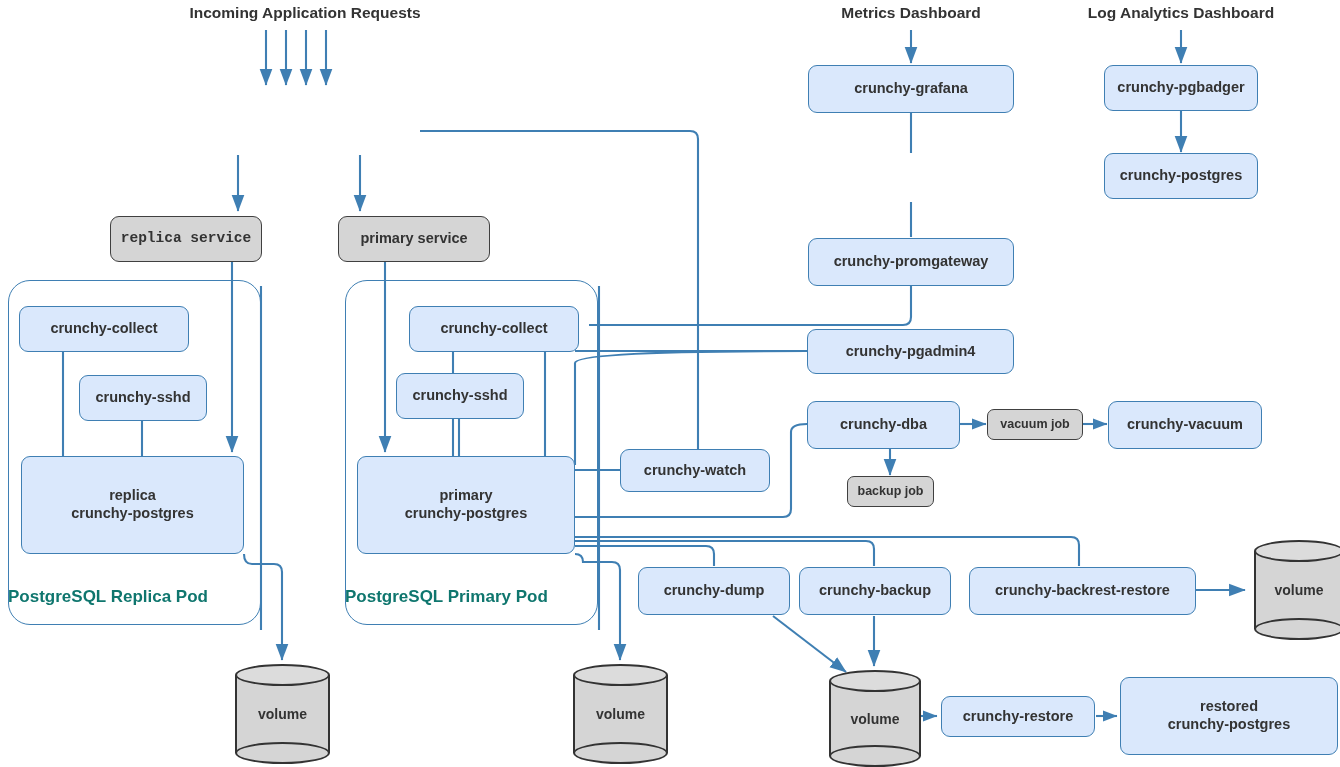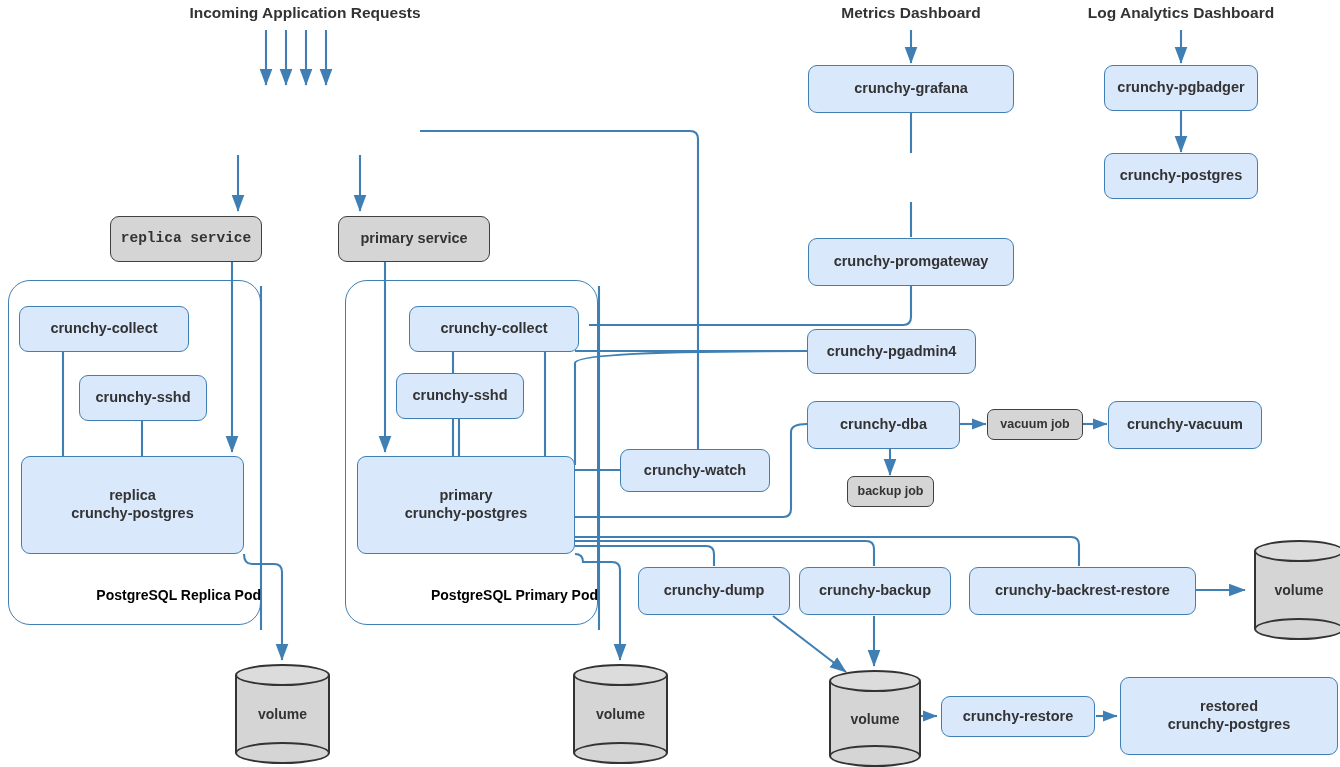--- a/index.html
+++ b/index.html
@@ -9,22 +9,22 @@
   svg#wires{position:absolute;left:0;top:0;width:1340px;height:767px;pointer-events:none;}
 
   .node{position:absolute;box-sizing:border-box;display:flex;align-items:center;
         justify-content:center;text-align:center;border-radius:9px;
         font-weight:bold;color:#333333;line-height:1.22;z-index:3;}
   .blue{background:#dae8fc;border:1.6px solid #3f7fb3;font-size:14.5px;}
   .gray{background:#d5d5d5;border:1.6px solid #404040;font-size:14.5px;}
   .gray.small{font-size:12.5px;border-radius:7px;}
   .podbox{position:absolute;box-sizing:border-box;border:1.6px solid #3f7fb3;
           border-radius:22px;background:transparent;z-index:1;}
-  .podlabel{position:absolute;font-size:14px;font-weight:bold;color:#000000;
-            text-align:right;z-index:2;}
+  .podlabel{position:absolute;font-size:17px;font-weight:bold;color:#0f766e;
+            text-align:left;z-index:2;}
   .toplabel{position:absolute;font-size:15.5px;font-weight:bold;color:#333333;
             text-align:center;z-index:3;}
 
   .cyl{position:absolute;z-index:3;}
   .cyl .body{position:absolute;left:0;top:11px;width:100%;height:calc(100% - 22px);
              background:#d5d5d5;border-left:2px solid #333;border-right:2px solid #333;
              box-sizing:border-box;}
   .cyl .bottom{position:absolute;left:0;bottom:0;width:100%;height:22px;
              background:#d5d5d5;border:2px solid #333;border-radius:50%;box-sizing:border-box;}
   .cyl .top{position:absolute;left:0;top:0;width:100%;height:22px;
@@ -146,21 +146,21 @@
     <span>primary</span>
     <span>crunchy-postgres</span>
   </div>
 
   <div class="node blue" style="left:808px;top:65px;width:206px;height:48px;">crunchy-grafana</div>
   <div class="node blue" style="left:808px;top:238px;width:206px;height:48px;">crunchy-promgateway</div>
 
   <div class="node blue" style="left:1104px;top:65px;width:154px;height:46px;">crunchy-pgbadger</div>
   <div class="node blue" style="left:1104px;top:153px;width:154px;height:46px;">crunchy-postgres</div>
 
-  <div class="node blue" style="left:807px;top:329px;width:169px;height:45px;text-align:right;">crunchy-pgadmin4</div>
+  <div class="node blue" style="left:807px;top:329px;width:207px;height:45px;text-align:right;">crunchy-pgadmin4</div>
 
   <div class="node blue" style="left:620px;top:449px;width:150px;height:43px;">crunchy-watch</div>
 
   <div class="node blue" style="left:807px;top:401px;width:153px;height:48px;">crunchy-dba</div>
 
   <div class="node gray small" style="left:987px;top:409px;width:96px;height:31px;">vacuum job</div>
 
   <div class="node blue" style="left:1108px;top:401px;width:154px;height:48px;">crunchy-vacuum</div>
 
   <div class="node gray small" style="left:847px;top:476px;width:87px;height:31px;">backup job</div>

